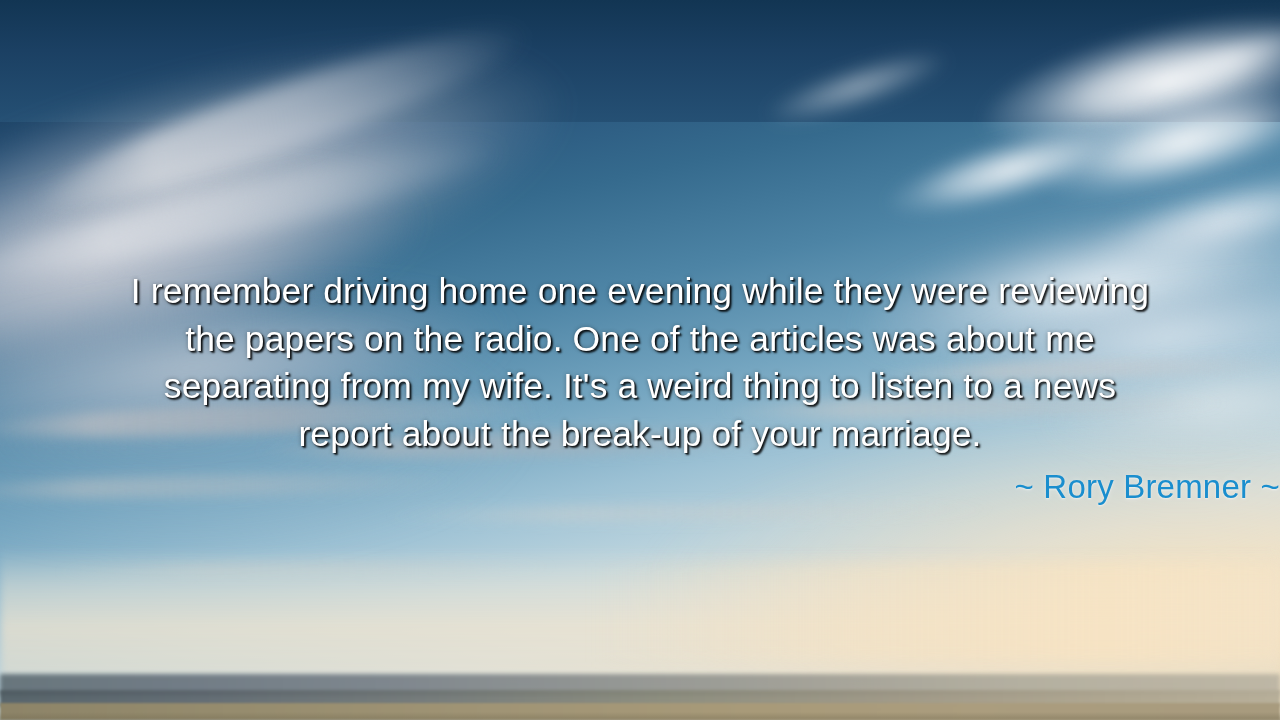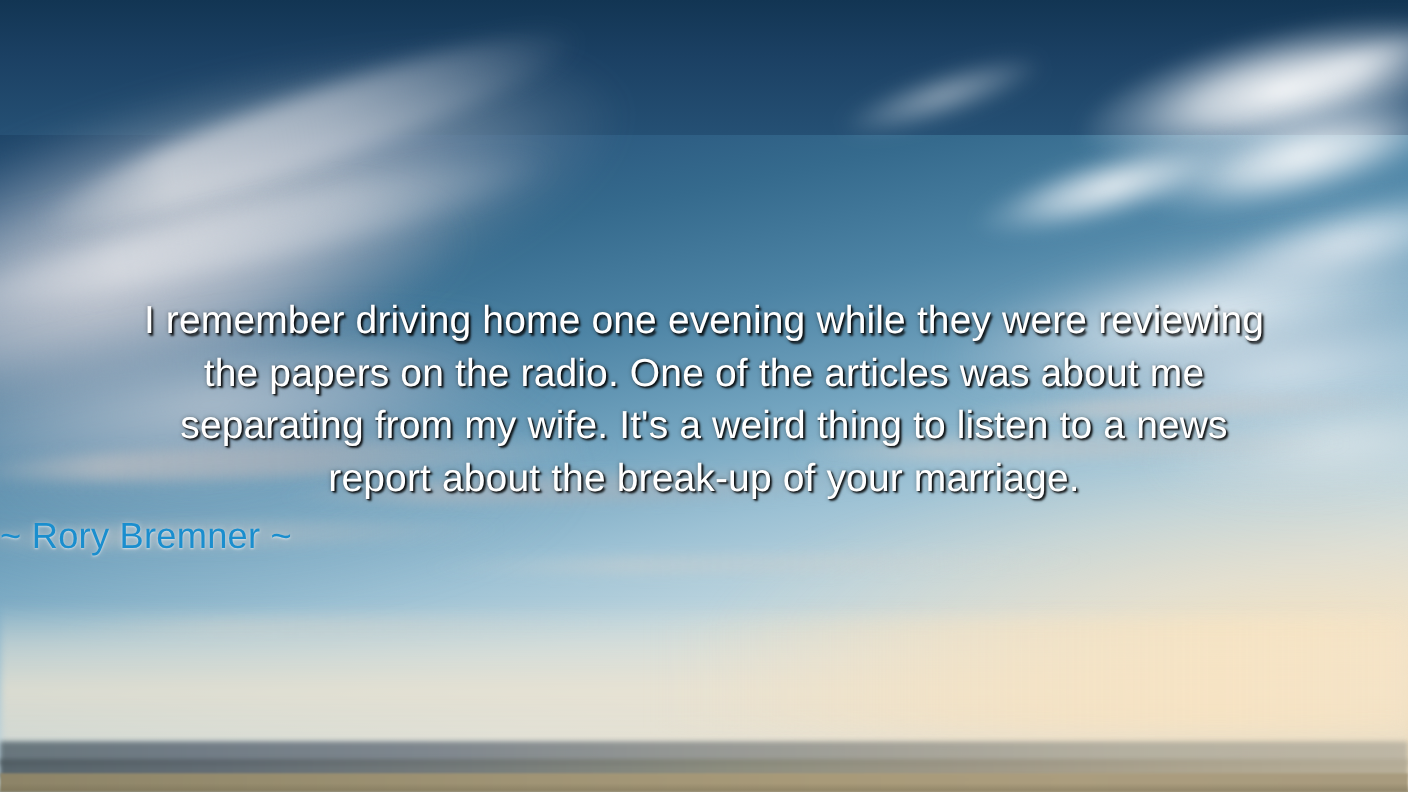--- a/index.html
+++ b/index.html
@@ -501,30 +501,31 @@
       1px 1px 1px rgba(0, 0, 0, 0.55),
       0 0 4px rgba(0, 0, 0, 0.30);
     white-space: pre-line;
   }
 
   .attribution {
     position: absolute;
     left: 0;
     right: 0;
     top: 467px;
-    text-align: left;
+    text-align: right;
     margin: 0;
     color: #1a8ece;
     font-size: 33px;
     line-height: 40px;
     font-weight: 400;
     letter-spacing: 0.2px;
     text-shadow:
       0 1px 2px rgba(255, 255, 255, 0.55),
       0 0 6px rgba(255, 255, 255, 0.35);
+    padding-left: 22px;
   }
 </style>
 </head>
 <body>
 
 <div id="stage">
 
   <div class="sky-base"></div>
   <div class="cool-left-glow"></div>
   <div class="warm-glow"></div>

